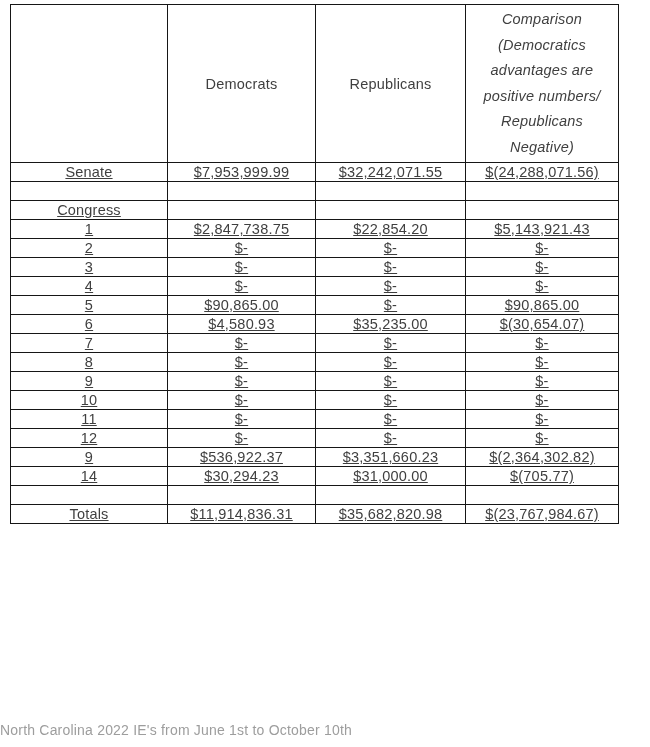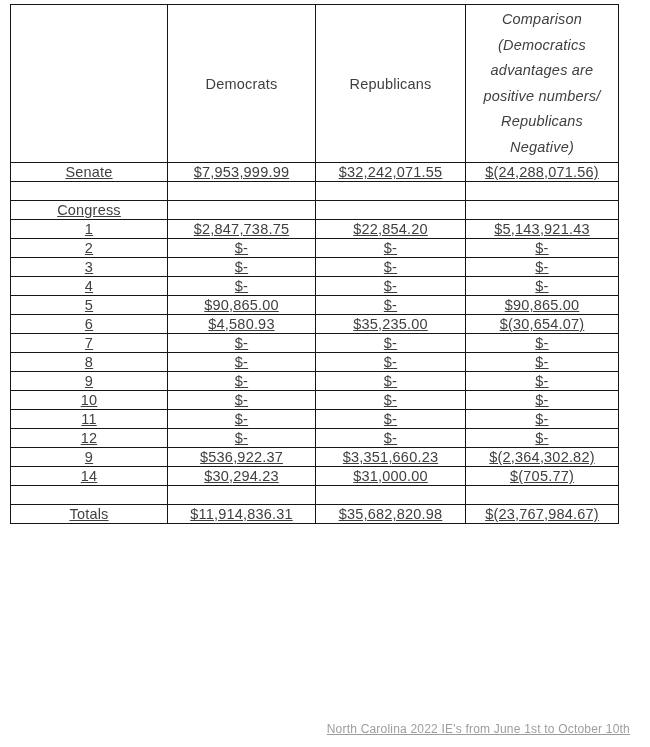--- a/index.html
+++ b/index.html
@@ -44,25 +44,24 @@
   th.comparison {
     white-space: pre-line;
     line-height: 25.5px;
     font-style: italic;
   }
   .caption {
     position: absolute;
     left: 0;
     top: 722px;
     width: 630px;
-    text-align: right;
-    font-size: 12px;
+    text-align: left;
+    font-size: 14px;
     letter-spacing: 0.2px;
     color: #9d9d9d;
-    text-decoration: underline;
   }
 </style>
 </head>
 <body>
 
 <div class="page">
   <table class="ie-table">
     <colgroup>
       <col style="width:157px">
       <col style="width:148px">

